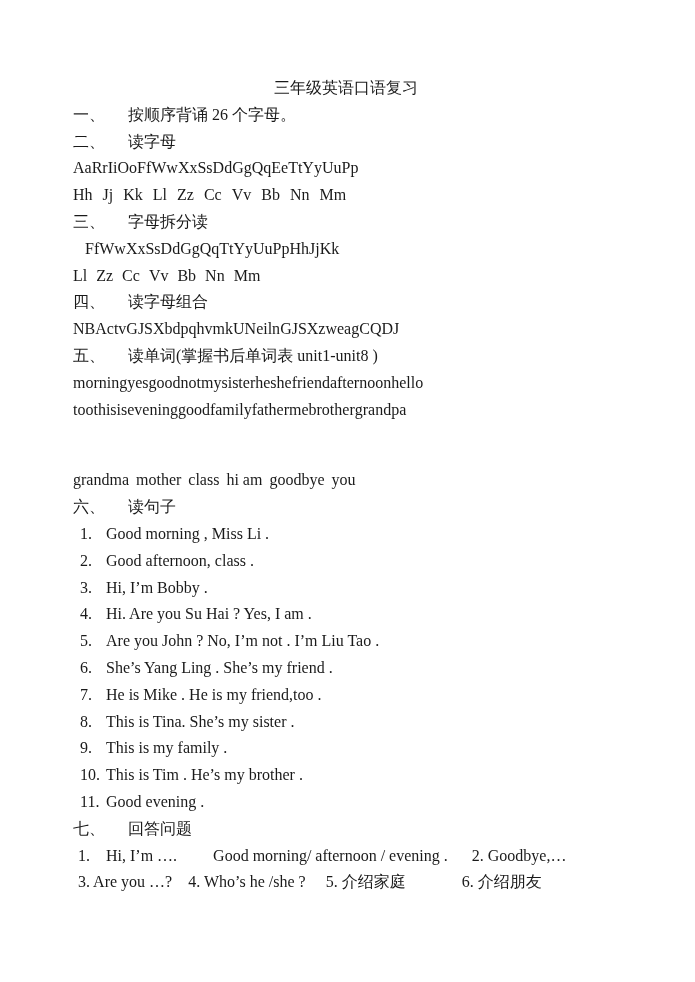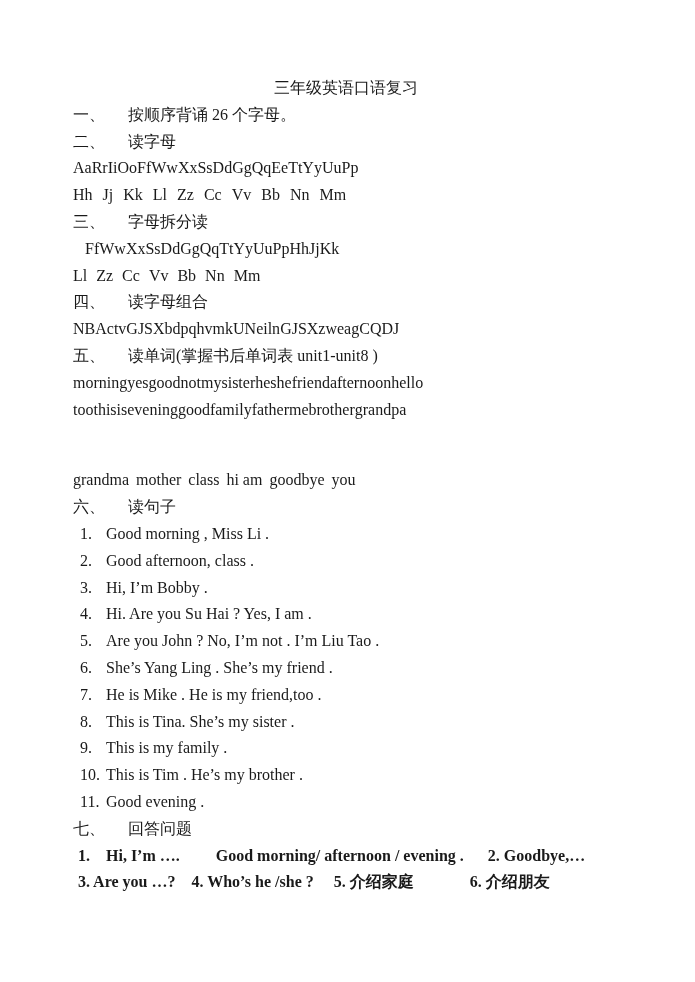--- a/index.html
+++ b/index.html
@@ -34,21 +34,21 @@
   .row-justify { display: flex; }
   .row-left    { display: flex; }
   .gap10 { gap: 10px; }
   .gap9  { gap: 9px; }
   .gap7  { gap: 7px; margin-top: 44px; }
   .indent12 { padding-left: 12px; }
   .padr20  { padding-right: 20px; }
   
   .sentence { display: flex; padding-left: 7px; }
   .sentence .item-num { width: 26px; flex: none; }
-  .qa-line { padding-left: 5px; font-weight: bold; }
+  .qa-line { padding-left: 5px; }
 </style>
 </head>
 <body>
 
 <div class="page">
 
   <div class="line doc-title">三年级英语口语复习</div>
 
   <div class="line sec-heading">
     <span class="sec-num">一、</span>

